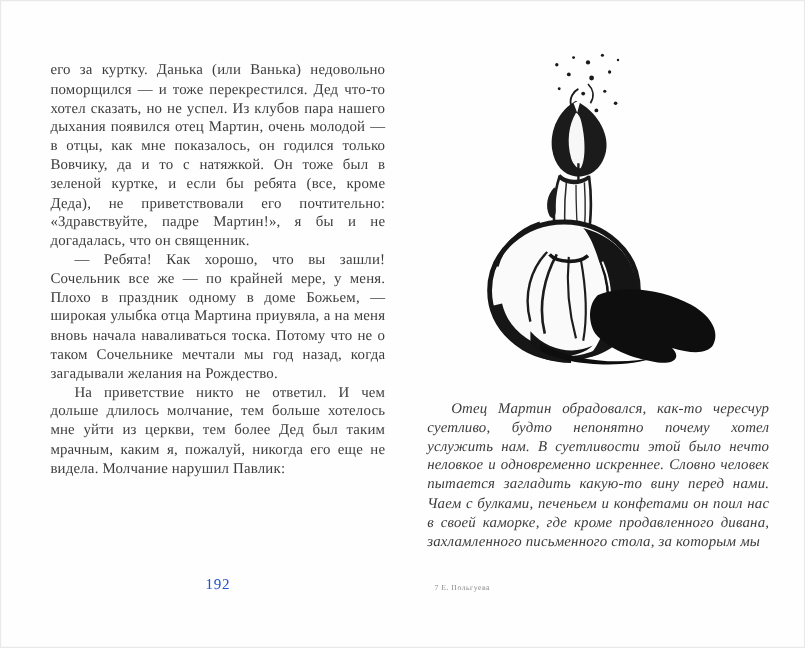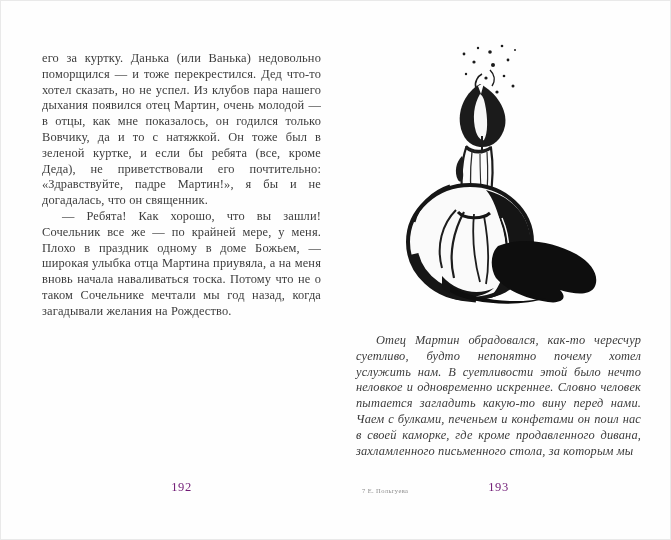--- a/index.html
+++ b/index.html
@@ -38,21 +38,21 @@
 
   .text-left  { left: 42px;  top: 51px;  width: 279px; }
   
   .text-right { left: 21px;  top: 333px; width: 285px; font-style: italic; }
 
   .pagenum {
     position: absolute;
     text-align: center;
     font-size: 12.5px;
     letter-spacing: 0.6px;
-    color: #701a75;
+    color: #1d4ed8;
   }
   .pagenum-left  { left: 42px; top: 480px; width: 279px; }
   .pagenum-right { left: 21px; top: 480px; width: 285px; }
 
   .signature {
     position: absolute;
     left: 27px;
     top: 487px;
     font-size: 6.5px;
     letter-spacing: 0.4px;
@@ -71,20 +71,21 @@
 </style>
 </head>
 <body>
 
 <div class="spread">
 
   <div class="page left">
     <div class="textblock text-left">
       <p>его за куртку. Данька (или Ванька) недовольно поморщился — и тоже перекрестился. Дед что-то хотел сказать, но не успел. Из клубов пара нашего дыхания появился отец Мартин, очень молодой — в отцы, как мне показалось, он годился только Вовчику, да и то с натяжкой. Он тоже был в зеленой куртке, и если бы ребята (все, кроме Деда), не приветствовали его почтительно: «Здравствуйте, падре Мартин!», я бы и не догадалась, что он священник.</p>
       <p class="indent">— Ребята! Как хорошо, что вы зашли! Сочельник все же — по крайней мере, у меня. Плохо в праздник одному в доме Божьем, — широкая улыбка отца Мартина приувяла, а на меня вновь начала наваливаться тоска. Потому что не о таком Сочельнике мечтали мы год назад, когда загадывали желания на Рождество.</p>
+      <p class="indent">На приветствие никто не ответил. И чем дольше длилось молчание, тем больше хотелось мне уйти из церкви, тем более Дед был таким мрачным, каким я, пожалуй, никогда его еще не видела. Молчание нарушил Павлик:</p>
     </div>
     <div class="pagenum pagenum-left">192</div>
   </div>
 
   <div class="page right">
 
     <div class="illustration" role="img" aria-label="Чернильный рисунок: горящая свеча, вставленная в луковицу, с чёрной тенью справа">
       <svg viewBox="0 0 210 268" xmlns="http://www.w3.org/2000/svg">
 
         <g fill="#1b1b1b">
@@ -142,16 +143,15 @@
           <path d="M52,246 C80,262 120,264 148,258 C120,268 72,264 52,252 Z"></path>
         </g>
       </svg>
     </div>
 
     <div class="textblock text-right">
       <p class="indent">Отец Мартин обрадовался, как-то чересчур суетливо, будто непонятно почему хотел услужить нам. В суетливости этой было нечто неловкое и одновременно искреннее. Словно человек пытается загладить какую-то вину перед нами. Чаем с булками, печеньем и конфетами он поил нас в своей каморке, где кроме продавленного дивана, захламленного письменного стола, за которым мы</p>
     </div>
 
     <div class="signature">7   Е. Польгуева</div>
-    <div class="pagenum pagenum-right">193</div>
   </div>
 
 </div>
 
 </body></html>

